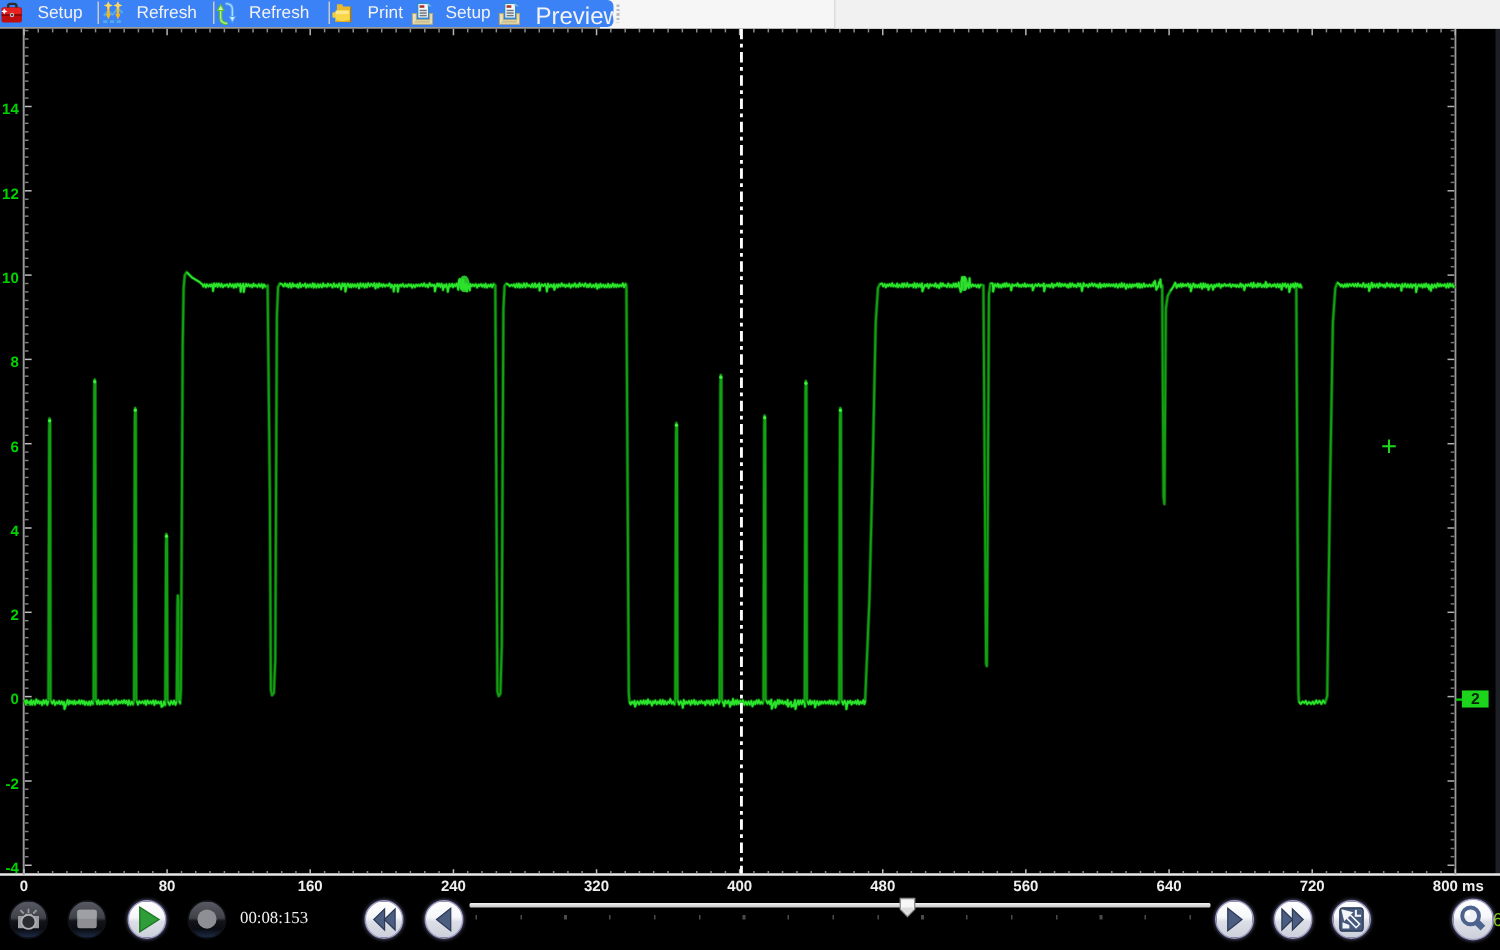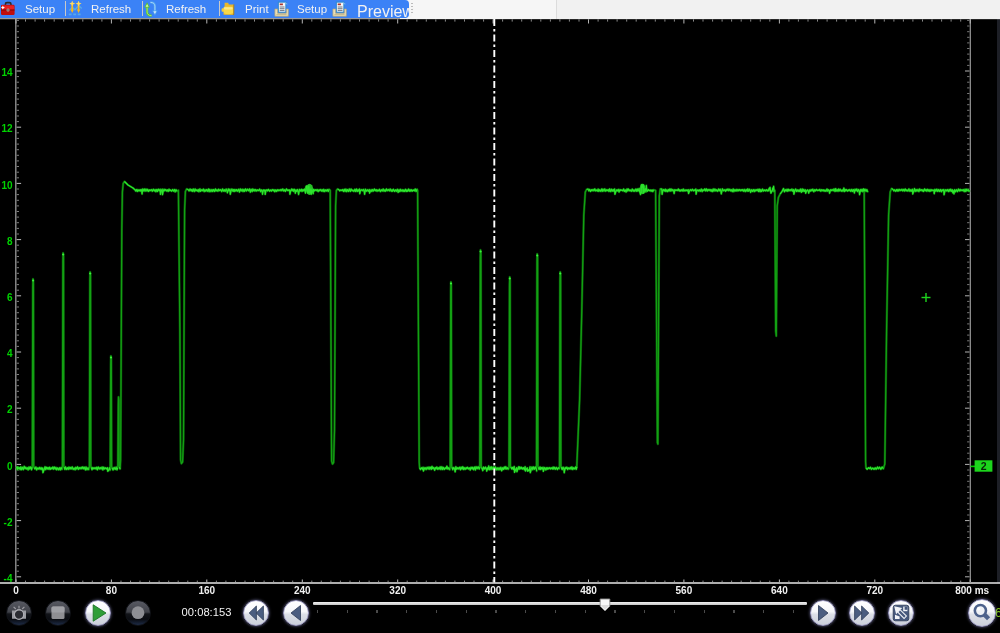--- a/index.html
+++ b/index.html
@@ -556,21 +556,21 @@
 <div style="position:absolute;left:84.6px;top:600.2px;width:26px;height:26px;border-radius:50%;background:linear-gradient(#ffffff 0%,#f6f7fa 44%,#dcdfe7 56%,#ccd0da 100%);border:1px solid #9d9bc4;box-shadow:0 0 2.5px 0.5px rgba(150,150,210,0.5);box-sizing:border-box">
     <svg width="26" height="26" viewBox="0 0 26 26" style="position:absolute;left:-1px;top:-1px">
       <path d="M8.2 4.8 L8.2 21.2 L21 13 Z" fill="#2f9e38" stroke="#1d7526" stroke-width="0.9"></path>
     </svg>
   </div>
 <div style="position:absolute;left:124.8px;top:600.2px;width:26px;height:26px;border-radius:50%;background:linear-gradient(180deg,#585a63 0%,#404249 46%,#121419 54%,#0a0c11 76%,#1d2b47 100%);border:1px solid #101217;box-sizing:border-box">
     <svg width="26" height="26" viewBox="0 0 26 26" style="position:absolute;left:-1px;top:-1px">
       <circle cx="13" cy="12.7" r="6.4" fill="#8e8f94"></circle>
     </svg>
   </div>
-<div style="position:absolute;left:160px;top:606px;width:93px;text-align:center;font-size:11.2px;color:#f2f2f2;font-family:Liberation Sans, sans-serif">00:08:153</div>
+<div style="position:absolute;left:160px;top:606px;width:93px;font-size:11.2px;color:#f2f2f2;font-family:Liberation Serif, serif">00:08:153</div>
 <div style="position:absolute;left:243.0px;top:600.2px;width:26px;height:26px;border-radius:50%;background:linear-gradient(#ffffff 0%,#f6f7fa 44%,#dcdfe7 56%,#ccd0da 100%);border:1px solid #9d9bc4;box-shadow:0 0 2.5px 0.5px rgba(150,150,210,0.5);box-sizing:border-box">
     <svg width="26" height="26" viewBox="0 0 26 26" style="position:absolute;left:-1px;top:-1px">
       <path d="M13.4 6 L13.4 20 L6.2 13 Z" fill="#4b5d80" stroke="#2c3a55" stroke-width="0.8"></path>
       <path d="M20.4 6 L20.4 20 L13.2 13 Z" fill="#4b5d80" stroke="#2c3a55" stroke-width="0.8"></path>
     </svg>
   </div>
 <div style="position:absolute;left:283.0px;top:600.2px;width:26px;height:26px;border-radius:50%;background:linear-gradient(#ffffff 0%,#f6f7fa 44%,#dcdfe7 56%,#ccd0da 100%);border:1px solid #9d9bc4;box-shadow:0 0 2.5px 0.5px rgba(150,150,210,0.5);box-sizing:border-box">
     <svg width="26" height="26" viewBox="0 0 26 26" style="position:absolute;left:-1px;top:-1px">
       <path d="M17.5 5.5 L17.5 20.5 L8 13 Z" fill="#4b5d80" stroke="#2c3a55" stroke-width="0.8"></path>
     </svg>

